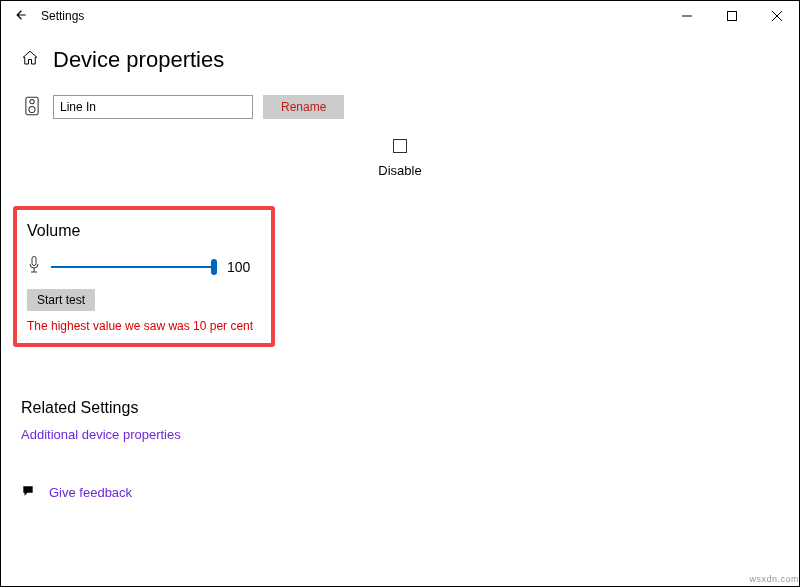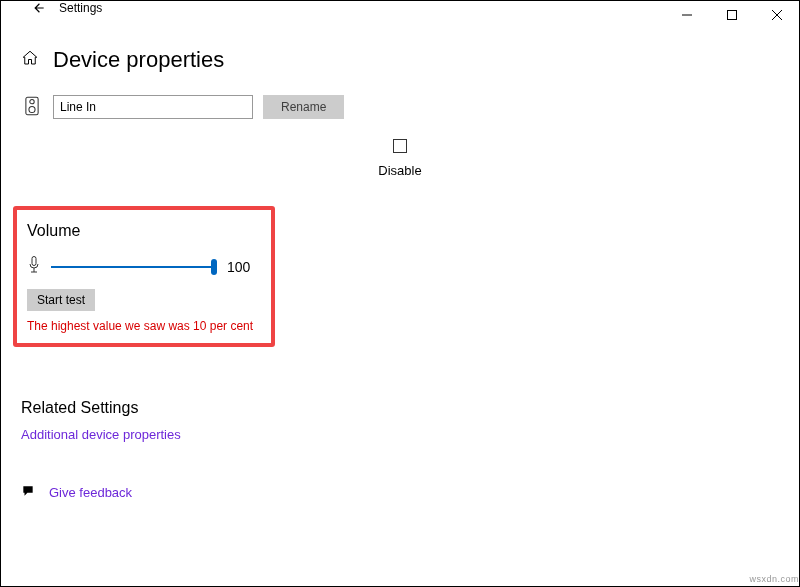--- a/index.html
+++ b/index.html
@@ -8,22 +8,23 @@
       font-size: 13px;
       color: #000;
       background: #fff;
       width: 800px;
       height: 587px;
       position: relative;
       border: 1px solid #000;
     }
     .titlebar {
       display: flex;
+      align-items: center;
       height: 30px;
-      padding-left: 26px;
+      padding-left: 8px;
     }
     .titlebar .back {
       width: 24px;
       font-size: 14px;
       text-align: center;
     }
     .titlebar .title {
       font-size: 12px;
       padding-left: 8px;
     }
@@ -73,21 +74,21 @@
       border: 1px solid #999;
       font-size: 12px;
       background: #fff;
     }
     .btn {
       background: #ccc;
       border: none;
       height: 24px;
       padding: 0 18px;
       font-size: 12px;
-      color: #404040;
+      color: #b91c1c;
       cursor: pointer;
     }
     .disable-row {
       display: flex;
       align-items: center;
       gap: 10px;
       margin-bottom: 28px;
       flex-direction: column;
     }
     .checkbox {

